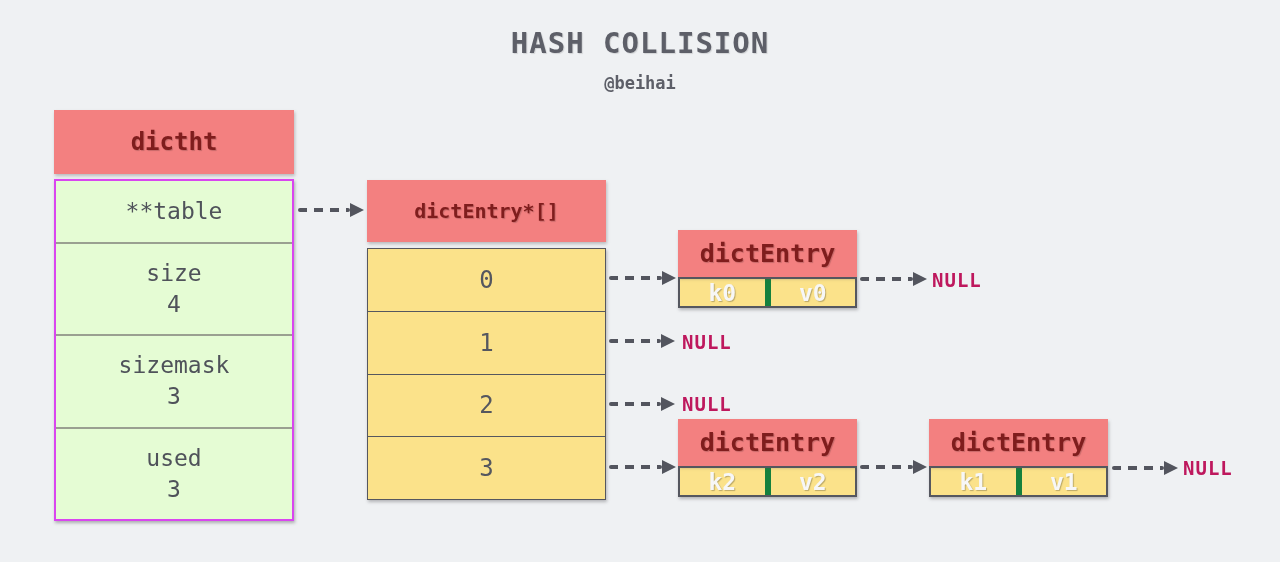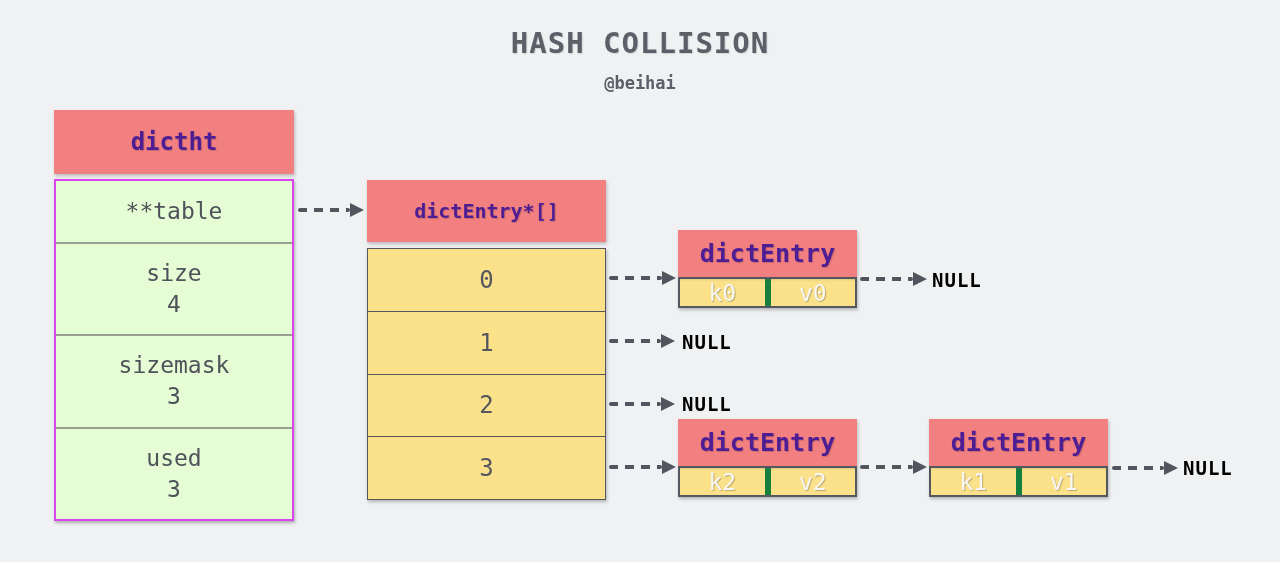--- a/index.html
+++ b/index.html
@@ -19,21 +19,21 @@
   }
   .subtitle{
     position:absolute;left:0;top:73px;width:1280px;
     text-align:center;font-size:17px;font-weight:600;
     color:#5d5f68;
   }
 
   .red-header{
     position:absolute;
     background:#f38080;
-    color:#4c1d95;
+    color:#7f1d1d;
     font-weight:bold;
     display:flex;align-items:center;justify-content:center;
     text-shadow:1px 1px 1px rgba(0,0,0,0.18);
     box-shadow:1px 2px 3px rgba(90,90,95,0.35);
   }
 
   
   .dictht-header{left:54px;top:110px;width:240px;height:64px;font-size:24px;}
   .dictht-body{
     position:absolute;left:54px;top:179px;width:240px;height:342px;
@@ -70,40 +70,40 @@
   
   .entry{position:absolute;width:179px;}
   .entry-header{position:relative;width:179px;height:47px;font-size:25px;}
   .entry-cells{
     display:flex;width:179px;height:31px;box-sizing:border-box;
     border:2px solid #55575f;background:#fbe28a;
     box-shadow:1px 2px 3px rgba(90,90,95,0.4);
   }
   .entry-cell{
     flex:1;display:flex;align-items:center;justify-content:center;
-    color:#f7f7f7;font-weight:normal;font-size:23px;
+    color:#f7f7f7;font-weight:bold;font-size:23px;
     text-shadow:1px 1px 1px rgba(0,0,0,0.25);
   }
   .entry-cell + .entry-cell{border-left:6px solid #15803d;}
 
   
   .arrow{
     position:absolute;height:4px;border-radius:2px;
     background-image:repeating-linear-gradient(90deg,#53555e 0 9px,transparent 9px 16px);
   }
   .arrow .head{
     position:absolute;right:-14px;top:-5px;width:0;height:0;
     border-left:14px solid #53555e;
     border-top:7px solid transparent;
     border-bottom:7px solid transparent;
   }
 
   .null-label{
     position:absolute;font-size:19px;line-height:24px;
-    color:#000000;font-weight:600;letter-spacing:1px;
+    color:#be185d;font-weight:600;letter-spacing:1px;
   }
 </style>
 </head>
 <body>
 
 <div class="canvas">
 
   <div class="title">HASH COLLISION</div>
   <div class="subtitle">@beihai</div>
 

